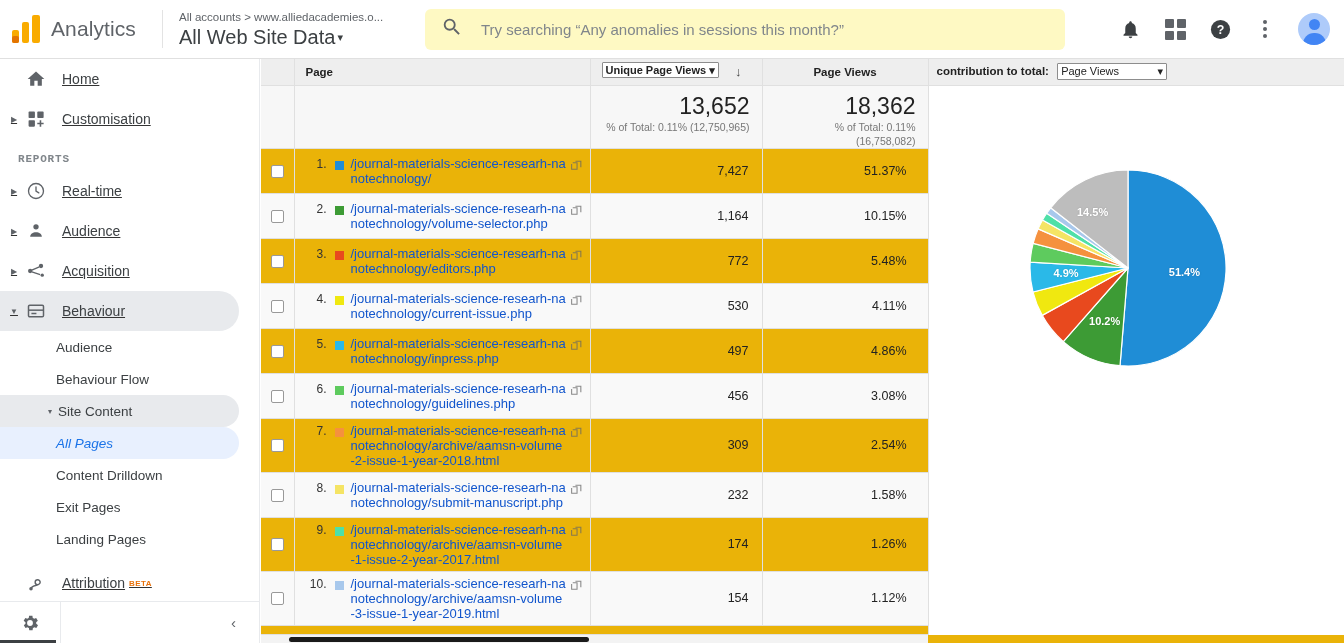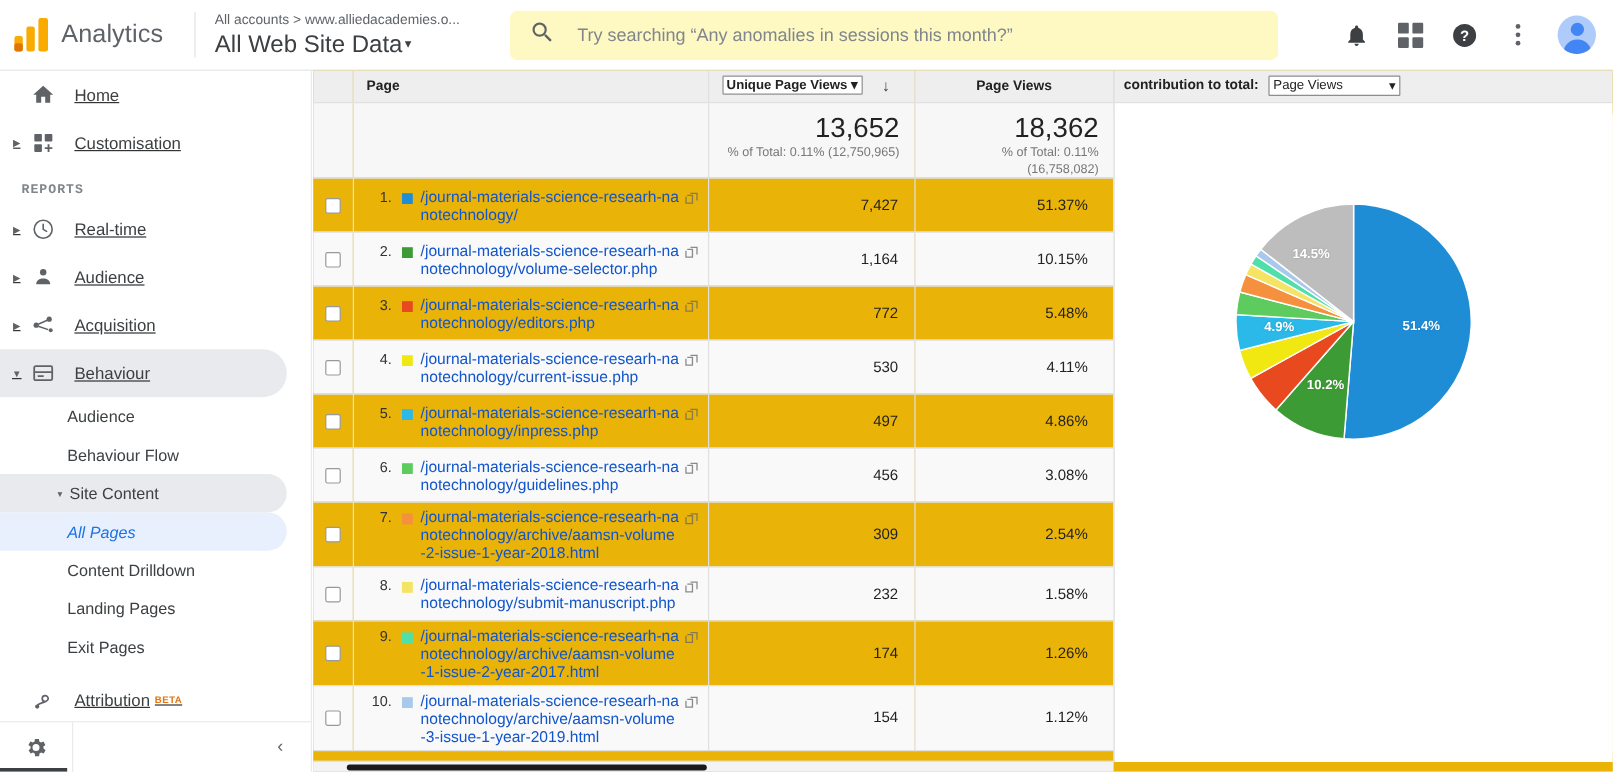--- a/index.html
+++ b/index.html
@@ -323,24 +323,24 @@
     <span class="subnav-caret">▾</span>
     <span>Site Content</span>
   </div>
   <div class="subnav-item sel">
     <span>All Pages</span>
   </div>
   <div class="subnav-item">
     <span>Content Drilldown</span>
   </div>
   <div class="subnav-item">
+    <span>Exit Pages</span>
+  </div>
+  <div class="subnav-item">
     <span>Landing Pages</span>
-  </div>
-  <div class="subnav-item">
-    <span>Exit Pages</span>
   </div>
 
   <div class="nav-item" style="margin-top:8px">
     <span class="nav-arrow"></span>
     <span class="nav-ico">
       <svg width="20" height="20" viewBox="0 0 24 24">
           <path d="M6 19c0-5 11-3 11-8a3 3 0 10-3 3" fill="none" stroke="#5f6368" stroke-width="1.7" stroke-linecap="round"></path>
           <circle cx="6" cy="19" r="2.1" fill="#5f6368"></circle>
         </svg>
     </span>

